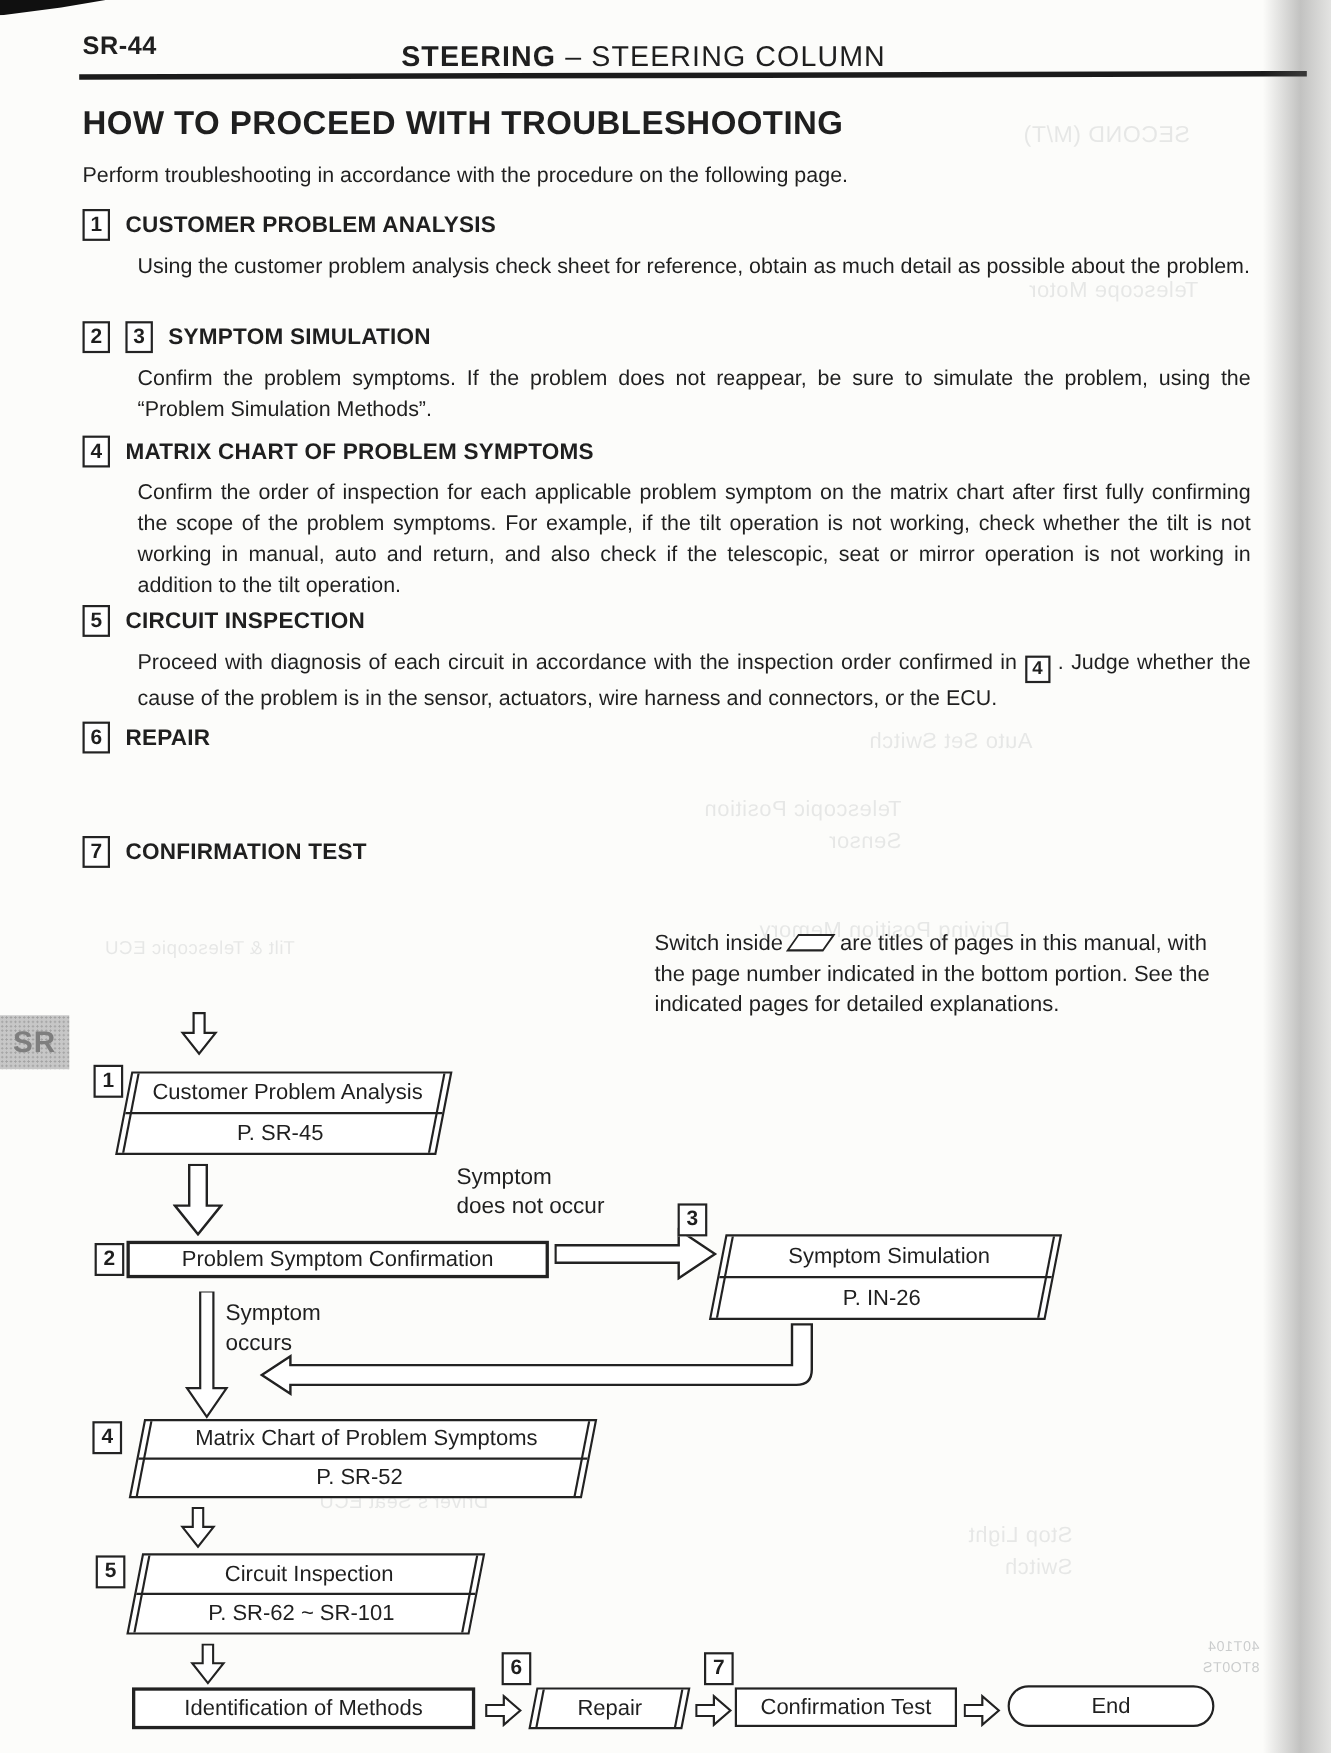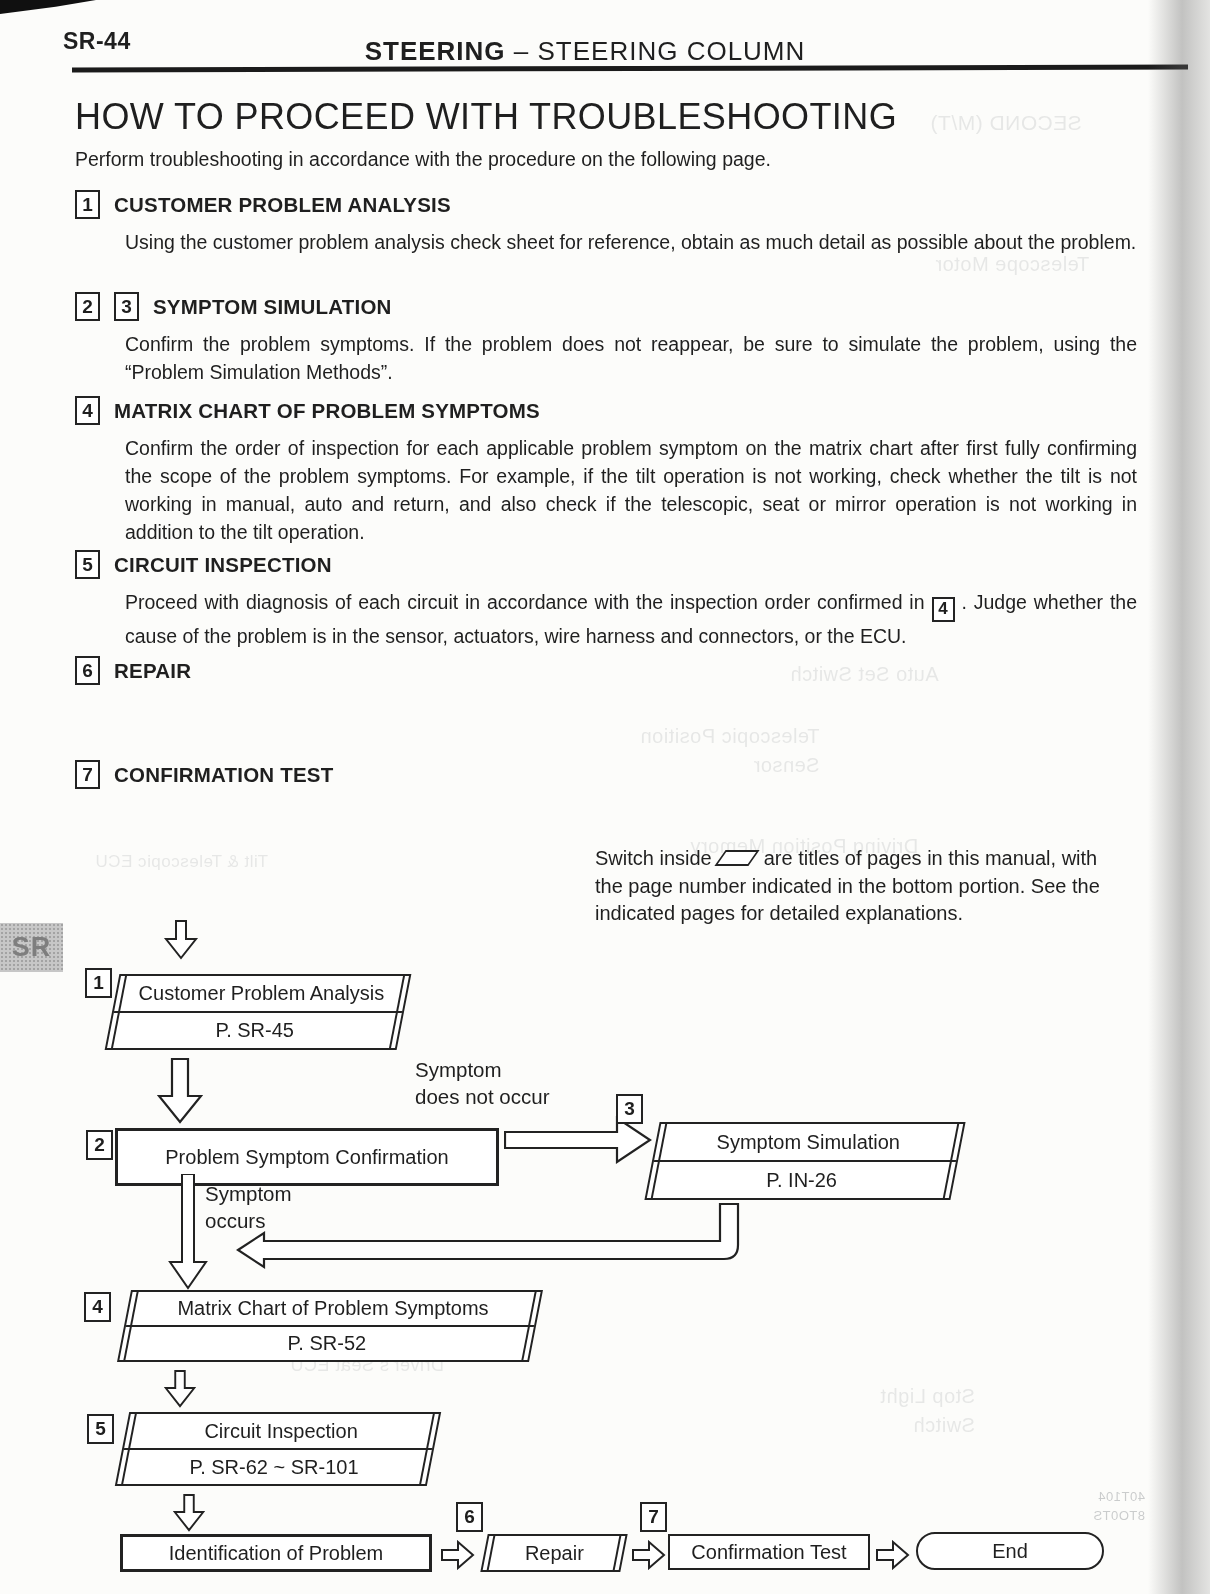--- a/index.html
+++ b/index.html
@@ -15,26 +15,26 @@
   }
   
   .corner-mark { position:absolute; top:0; left:0; width:96px; height:14px;
     background:#101010; clip-path: polygon(0 0,100% 0,58% 48%,0 100%); }
   .edge-shadow { position:absolute; top:0; right:0; bottom:0; width:62px;
     background: linear-gradient(to right, rgba(110,110,110,0) 0%, rgba(100,100,100,0.38) 55%, rgba(140,140,140,0.22) 100%); }
   .ghost { position:absolute; transform:scaleX(-1); color:#5a6066; opacity:.13;
     font-size:20px; white-space:pre-line; line-height:1.45; letter-spacing:.5px; }
 
   
-  .hdr-code { position:absolute; left:63px; top:28px; font-size:23px; font-weight:bold; letter-spacing:.5px; }
+  .hdr-code { position:absolute; left:75px; top:28px; font-size:23px; font-weight:bold; letter-spacing:.5px; }
   .hdr-title { position:absolute; left:0; right:40px; top:36px; text-align:center; font-size:26px; letter-spacing:1px; }
   .hdr-title .b { font-weight:bold; }
   .hdr-rule { position:absolute; left:72px; right:22px; top:66px; height:5px; background:#1b1b1b; transform:rotate(-0.15deg); }
 
-  .doc-title { position:absolute; left:75px; top:96px; font-size:36px; font-weight:normal; letter-spacing:.4px; }
+  .doc-title { position:absolute; left:75px; top:96px; font-size:30px; font-weight:bold; letter-spacing:.4px; }
   .intro { position:absolute; left:75px; top:148px; font-size:19.5px; }
 
   
   .step { position:absolute; left:75px; width:1062px; }
   .shead { display:flex; align-items:center; gap:14px; }
   .nbox { display:inline-flex; width:25px; height:29px; border:2px solid #232323;
     background:#fff; align-items:center; justify-content:center;
     font-weight:bold; font-size:19px; flex:0 0 auto; }
   .shead h2 { font-size:20.5px; font-weight:bold; letter-spacing:.2px; }
   .sbody { margin:9px 0 0 50px; font-size:19.5px; line-height:28px; text-align:justify; }
@@ -171,21 +171,21 @@
   </div>
 
   <svg class="arr" style="left:157px;top:1058px;" width="46" height="66" viewBox="0 0 46 66">
     <path d="M15 1 L31 1 L31 38 L44 38 L23 64 L2 38 L15 38 Z" fill="#fff" stroke="#222" stroke-width="2.2"></path>
   </svg>
 
   <div class="fc-label" style="left:415px;top:1056px;">Symptom
 does not occur</div>
 
   <div class="fnum" style="left:86px;top:1130px;">2</div>
-  <div class="rbox" style="left:115px;top:1128px;width:384px;height:58px;">Problem Symptom Confirmation</div>
+  <div class="rbox" style="left:115px;top:1128px;width:384px;height:34px;">Problem Symptom Confirmation</div>
 
   <svg class="arr" style="left:504px;top:1116px;" width="148" height="48" viewBox="0 0 148 48">
     <path d="M1 16 L113 16 L113 2 L146 24 L113 46 L113 32 L1 32 Z" fill="#fff" stroke="#222" stroke-width="2.2"></path>
   </svg>
 
   <div class="fnum" style="left:616px;top:1094px;">3</div>
   <div class="para" style="left:652px;top:1122px;width:306px;height:78px;">
     <div class="row">
         <span>Symptom Simulation</span>
       </div>
@@ -226,21 +226,21 @@
       </div>
     <div class="row">
         <span>P. SR-62 ~ SR-101</span>
       </div>
   </div>
 
   <svg class="arr" style="left:171px;top:1494px;" width="36" height="38" viewBox="0 0 36 40">
     <path d="M13 1 L23 1 L23 19 L33 19 L18 38 L3 19 L13 19 Z" fill="#fff" stroke="#222" stroke-width="2"></path>
   </svg>
 
-  <div class="rbox" style="left:120px;top:1534px;width:312px;height:38px;">Identification of Problem</div>
+  <div class="rbox" style="left:120px;top:1534px;width:312px;height:38px;">Identification of Methods</div>
 
   <svg class="arr" style="left:441px;top:1540px;" width="34" height="30" viewBox="0 0 34 30">
     <path d="M1 10 L17 10 L17 2 L32 15 L17 28 L17 20 L1 20 Z" fill="#fff" stroke="#222" stroke-width="2"></path>
   </svg>
 
   <div class="fnum" style="left:456px;top:1502px;">6</div>
   <div class="para" style="left:484px;top:1534px;width:140px;height:38px;">
     <div class="row">
         <span>Repair</span>
       </div>

